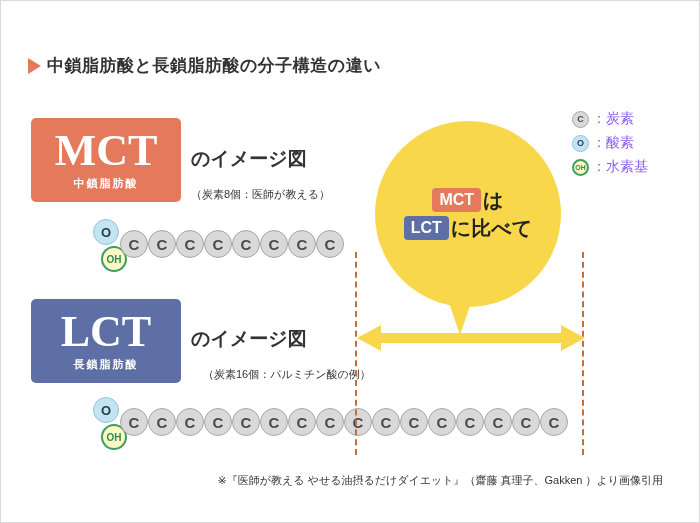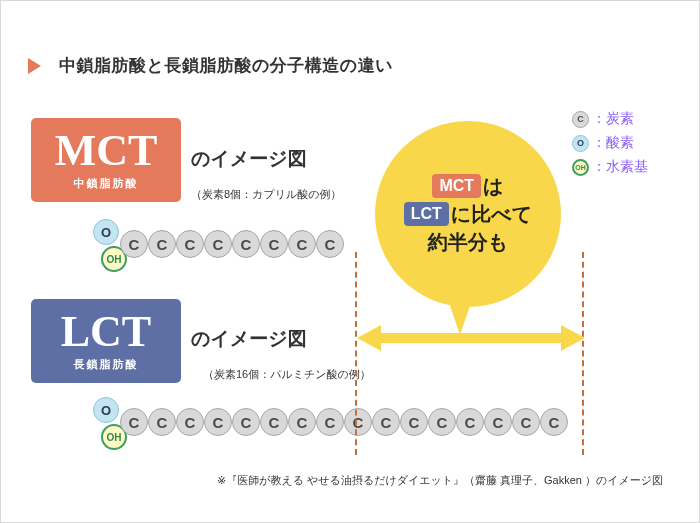--- a/index.html
+++ b/index.html
@@ -5,21 +5,21 @@
   * { margin:0; padding:0; box-sizing:border-box; }
   html,body { background:#fff; }
   body { font-family:"Liberation Sans","DejaVu Sans",sans-serif; }
   :root { --mct:#E5795B; --lct:#5E6FA5; --yellow:#F8D84A; --dash:#C0703C; }
 
   .stage { position:relative; width:700px; height:523px; background:#fff;
            border:1px solid #d9d9d9; overflow:hidden; }
   .abs { position:absolute; }
 
   
-  .title-row { left:27px; top:53px; display:flex; align-items:center; gap:18px; }
+  .title-row { left:27px; top:53px; display:flex; align-items:center; gap:6px; }
   .title-arrow { width:0; height:0; border-top:8px solid transparent;
                  border-bottom:8px solid transparent; border-left:13px solid var(--mct); }
   .title-text { font-size:17px; font-weight:bold; color:#333; letter-spacing:0.5px; }
 
   
   .fa-box { width:150px; height:84px; border-radius:5px; color:#fff; text-align:center;
             display:flex; flex-direction:column; justify-content:center; }
   .fa-abbr { font-family:"Liberation Serif","DejaVu Serif",serif; font-weight:bold;
              font-size:44px; line-height:1; }
   .fa-name { font-size:11px; font-weight:bold; letter-spacing:2px; margin-top:3px; }
@@ -88,21 +88,21 @@
       <span class="circle hydroxyl">OH</span>
       <span class="legend-label">：水素基</span>
     </div>
   </div>
 
   <div class="abs fa-box mct-box">
     <div class="fa-abbr">MCT</div>
     <div class="fa-name">中鎖脂肪酸</div>
   </div>
   <div class="abs caption" style="left:190px; top:145px;">のイメージ図</div>
-  <div class="abs note" style="left:190px; top:186px;">（炭素8個：カプリル酸の例）</div>
+  <div class="abs note" style="left:190px; top:186px;">（炭素8個：医師が教える）</div>
 
   <div class="abs circle oxygen atom-o" style="left:92px; top:218px;">O</div>
   <div class="abs circle hydroxyl atom-oh" style="left:100px; top:245px;">OH</div>
   <div class="abs chain" style="left:119px; top:229px;">
       <span class="circle carbon">C</span>
       <span class="circle carbon">C</span>
       <span class="circle carbon">C</span>
       <span class="circle carbon">C</span>
       <span class="circle carbon">C</span>
       <span class="circle carbon">C</span>
@@ -148,18 +148,17 @@
   <div class="abs bubble-tail"></div>
   <div class="abs bubble">
     <div class="bubble-line">
       <span class="badge badge-mct">MCT</span>
       <span>は</span>
     </div>
     <div class="bubble-line">
       <span class="badge badge-lct">LCT</span>
       <span>に比べて</span>
     </div>
-    <div class="bubble-line">約半分も</div>
   </div>
 
-  <div class="abs citation">※『医師が教える やせる油摂るだけダイエット』（齋藤 真理子、Gakken ）のイメージ図</div>
+  <div class="abs citation">※『医師が教える やせる油摂るだけダイエット』（齋藤 真理子、Gakken ）より画像引用</div>
 
 </div>
 
 </body></html>

